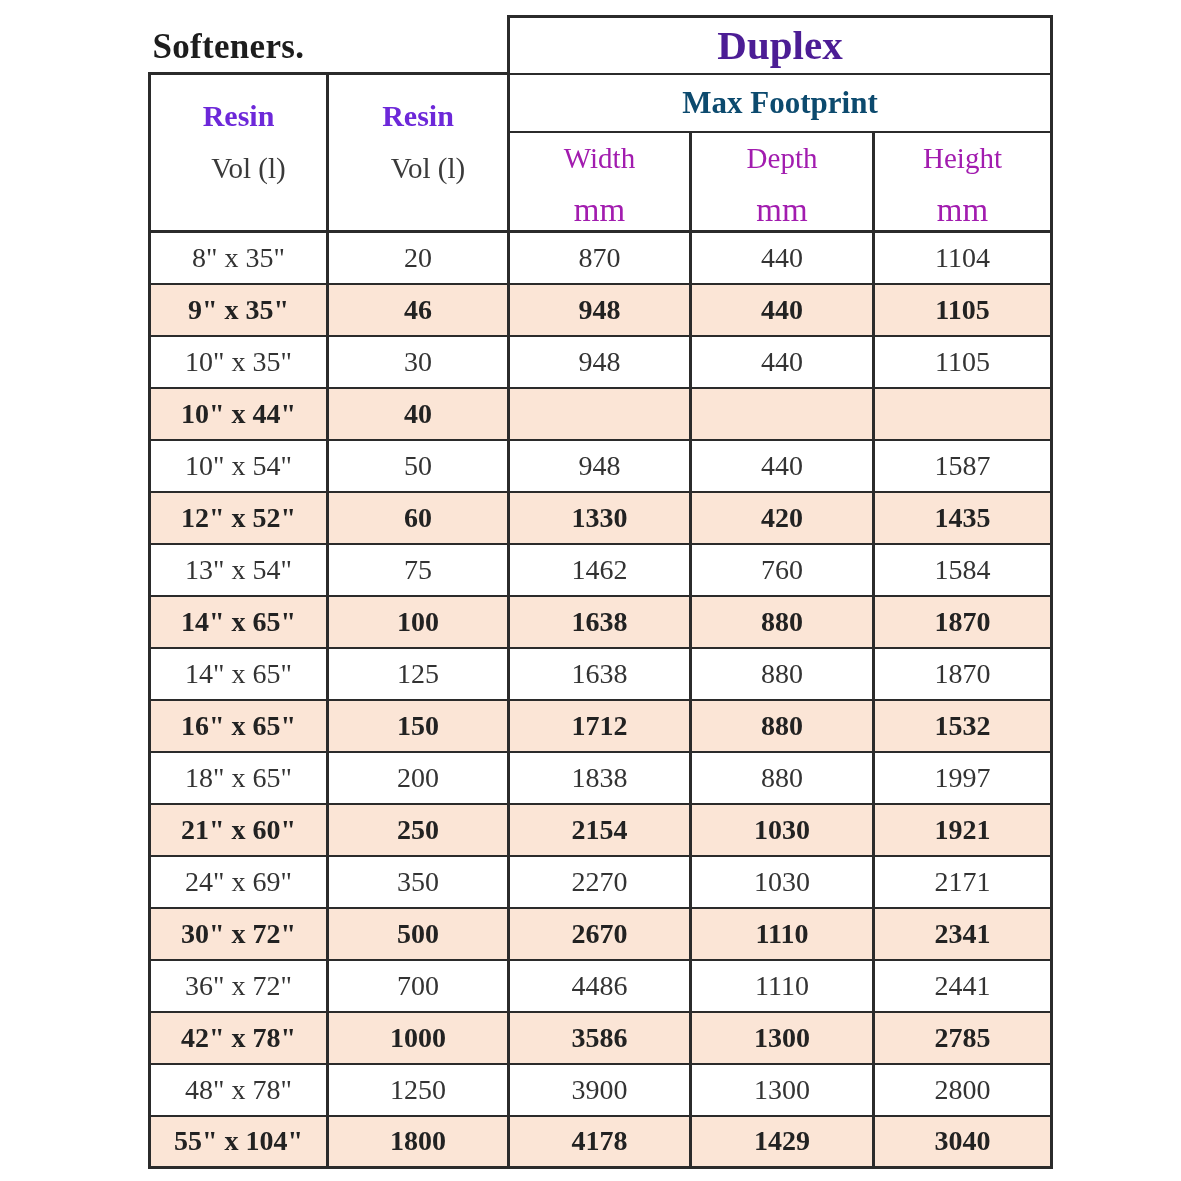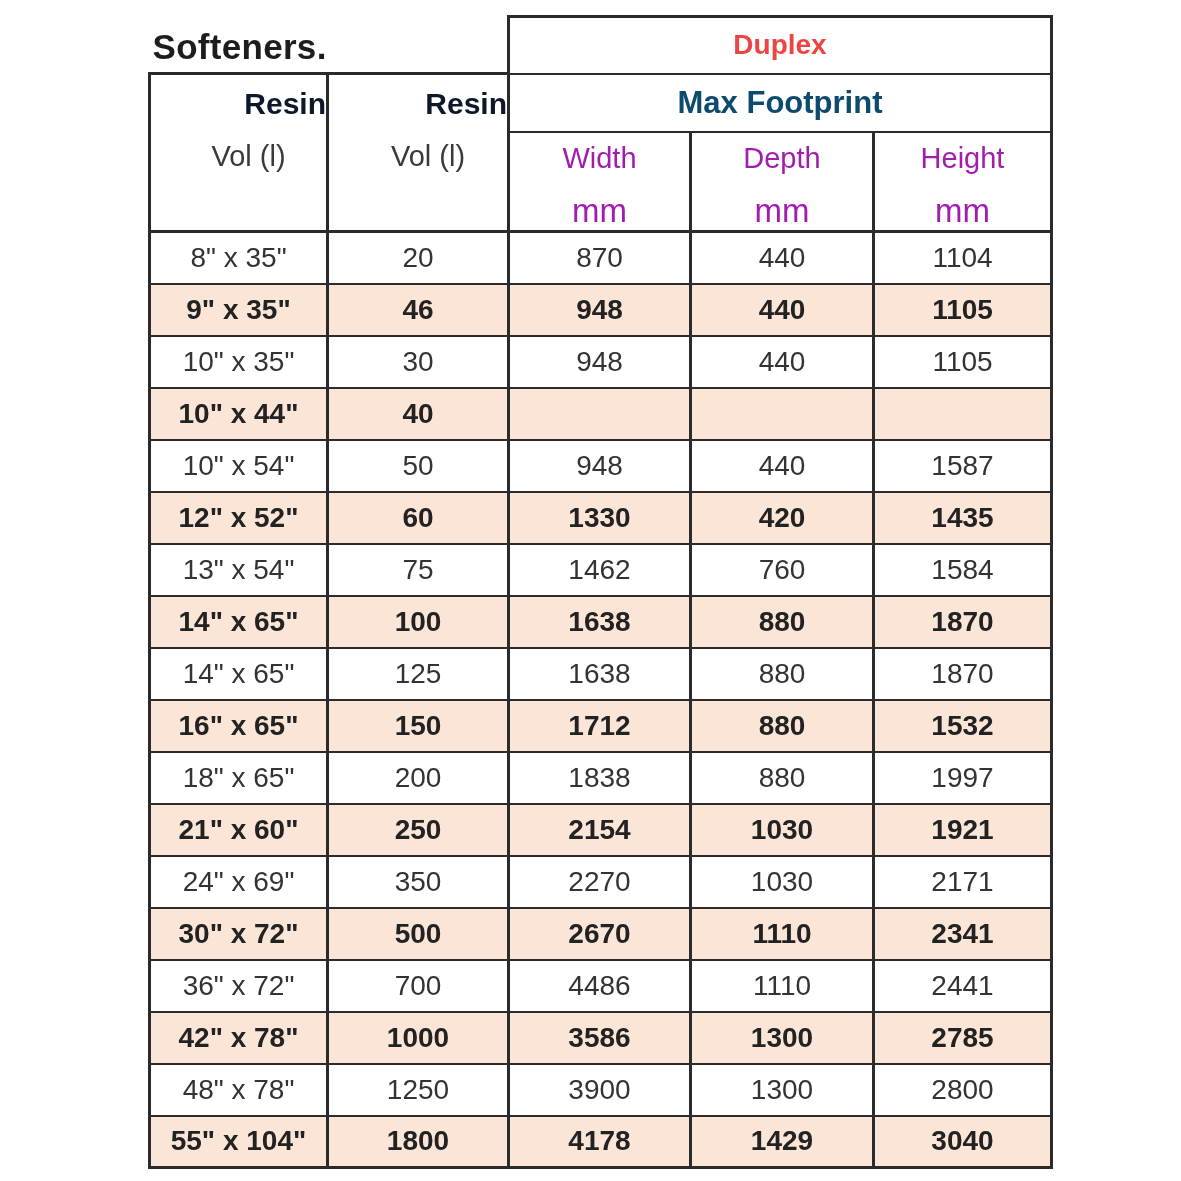--- a/index.html
+++ b/index.html
@@ -4,21 +4,21 @@
 <style>
   * { box-sizing: border-box; margin: 0; padding: 0; }
   html, body {
     width: 1181px; height: 1181px;
     background: #ffffff;
     font-family: "Liberation Sans", "DejaVu Sans", sans-serif;
     overflow: hidden;
   }
   body { position: relative; }
 
-  .table-wrap { position: absolute; left: 148px; top: 15px; }
+  .table-wrap { position: absolute; left: 148px; top: 15px; font-family: Liberation Serif, serif; }
 
   table {
     border-collapse: collapse;
     table-layout: fixed;
     width: 902px;
   }
 
   td, th {
     border: 2px solid #2b2b2b;
     border-left-width: 3px;
@@ -47,32 +47,32 @@
     color: #1d1d1d;
     padding: 0 0 5px 3px;
     letter-spacing: 0.3px;
   }
 
   tr.r-duplex { height: 57px; }
   tr.r-group  { height: 58px; }
   tr.r-sub    { height: 100px; }
 
   th.duplex {
-    font-size: 28px; font-weight: 700; color: #ef4444;
+    font-size: 41px; font-weight: 700; color: #4c1d95;
     border-top-width: 3px;
   }
   th.maxfoot { font-size: 31px; font-weight: 700; color: #0c4a6e; }
 
   th.resin {
     vertical-align: top;
     border-top-width: 3px;
     border-bottom-width: 3px;
     background: #ffffff;
   }
-  th.resin .l1 { display: block; margin-top: 12px; font-size: 30px; font-weight: 700; color: #0f172a; text-align: right; }
+  th.resin .l1 { display: block; margin-top: 24px; font-size: 30px; font-weight: 700; color: #6d28d9; }
   th.resin .l2 { display: block; margin-top: 19px; font-size: 29px; font-weight: 400; color: #3a3a3a; padding-left: 20px; }
 
   th.sub {
     vertical-align: top;
     border-bottom-width: 3px;
     font-weight: 400;
     color: #a21caf;
     background: #ffffff;
   }
   th.sub .l1 { display: block; margin-top: 9px;  font-size: 29px; }

